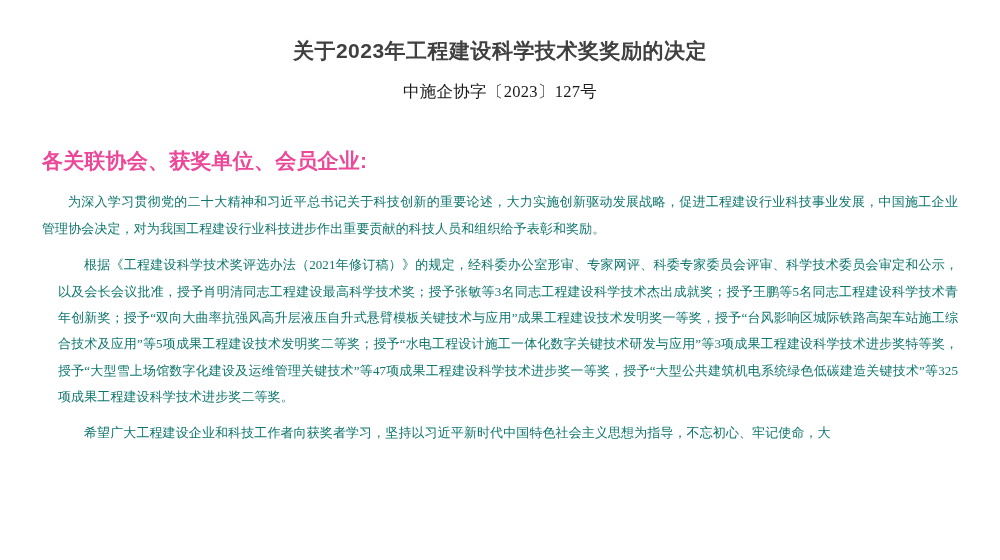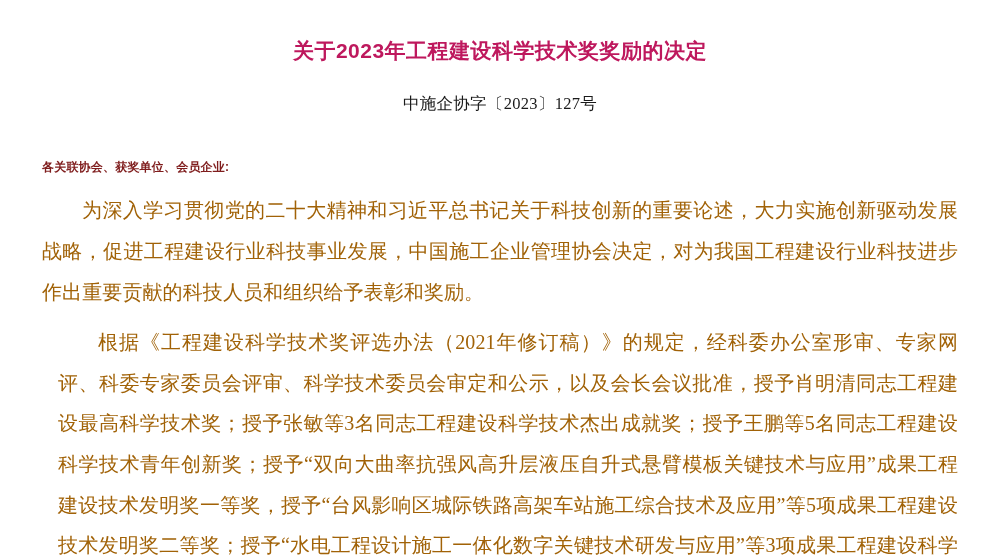--- a/index.html
+++ b/index.html
@@ -20,47 +20,47 @@
     box-sizing: border-box;
     padding: 22px 42px 0 42px;
     position: relative;
   }
   .doc-title {
     text-align: center;
     font-family: "Liberation Sans", "DejaVu Sans", sans-serif;
     font-weight: bold;
     font-size: 21px;
     letter-spacing: 0.5px;
-    color: #be185d;
+    color: #404040;
     margin: 14px 0 0 0;
     line-height: 1.4;
   }
   .doc-number {
     text-align: center;
     font-size: 16.5px;
     color: #1a1a1a;
-    margin: 28px 0 0 0;
+    margin: 16px 0 0 0;
     letter-spacing: 0.3px;
   }
   .salutation {
     font-family: "Liberation Sans", "DejaVu Sans", sans-serif;
     font-weight: bold;
-    font-size: 12px;
-    color: #7f1d1d;
+    font-size: 21px;
+    color: #ec4899;
     margin: 44px 0 0 0;
     letter-spacing: 0.2px;
   }
   .para {
-    font-size: 20px;
+    font-size: 13px;
     line-height: 2.03;
     text-align: justify;
     text-justify: inter-ideograph;
     margin: 14px 0 0 0;
     text-indent: 2em;
-    color: #a16207;
+    color: #0f766e;
     letter-spacing: 0.1px;
   }
   .para.tight {
     margin-top: 10px;
     margin-left: 16px;
   }
 </style>
 </head>
 <body>
 

